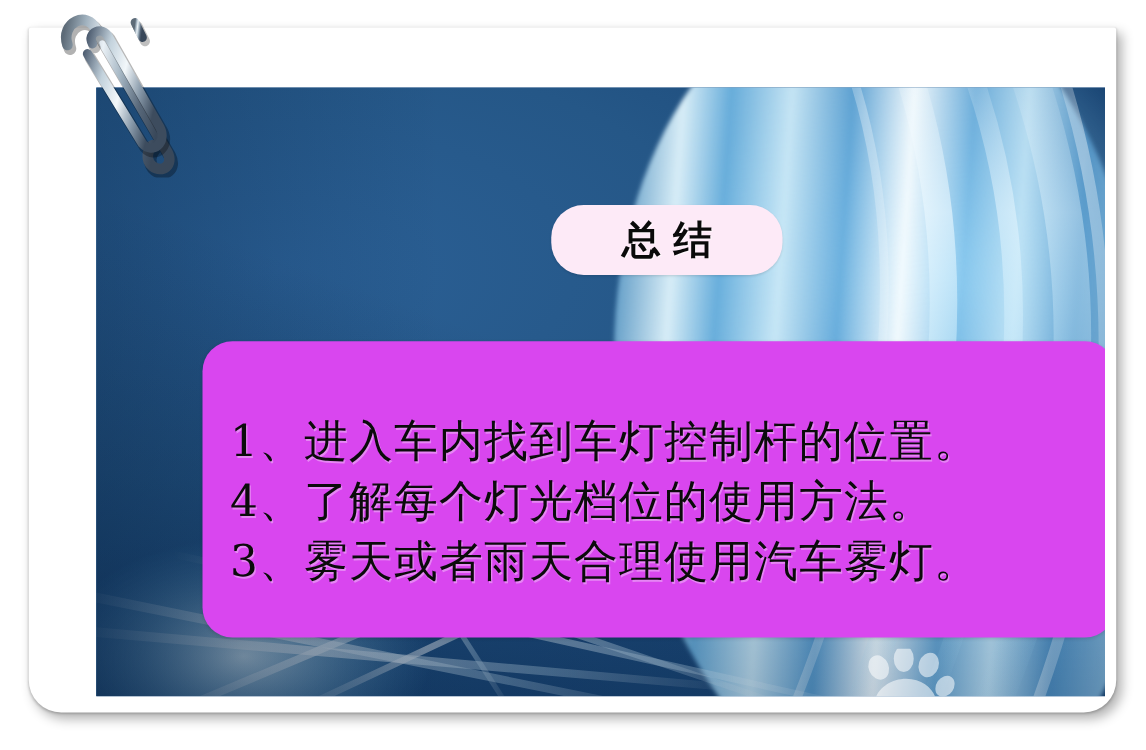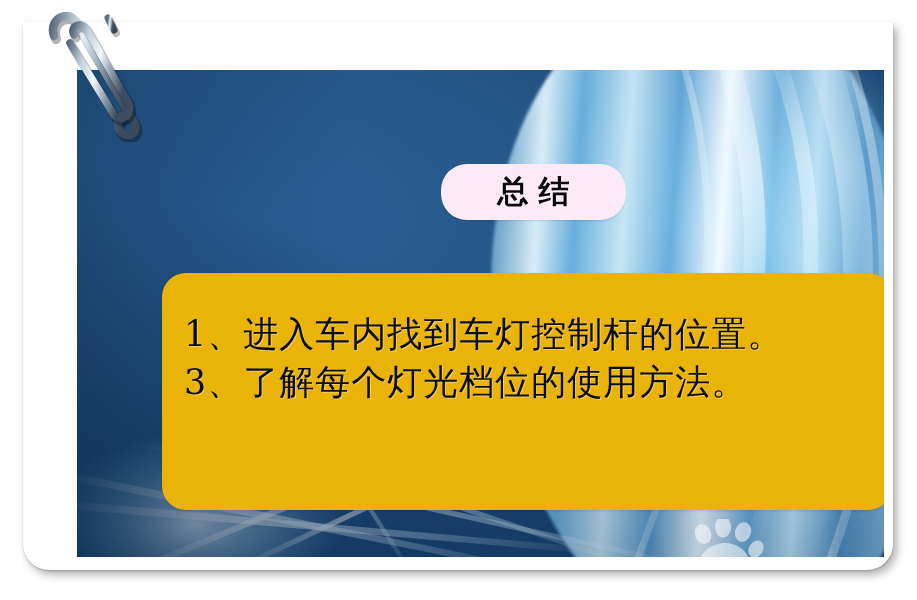--- a/index.html
+++ b/index.html
@@ -128,24 +128,24 @@
     white-space: nowrap;
   }
 
   
   .body-box {
     position: absolute;
     left: 85px;
     top: 203px;
     width: 730px;
     height: 237px;
-    background: #eab308;
+    background: #d946ef;
     border-radius: 24px;
     box-shadow: 0 1px 3px rgba(0,0,0,0.13);
-    padding: 37px 22px 0 22px;
+    padding: 57px 22px 0 22px;
   }
   .body-line {
     font-size: 35px;
     line-height: 48px;
     color: #0b0b0b;
     white-space: nowrap;
     font-family: "DejaVu Serif", "Liberation Serif", serif;
     letter-spacing: 1px;
     text-shadow: 1px 1px 0 rgba(255,255,255,0.35);
   }
@@ -247,21 +247,22 @@
       </svg>
 
       <div class="bg-vignette"></div>
 
       <div class="title-box">
         <span class="title-text">总结</span>
       </div>
 
       <div class="body-box">
         <div class="body-line">1、进入车内找到车灯控制杆的位置。</div>
-        <div class="body-line">3、了解每个灯光档位的使用方法。</div>
+        <div class="body-line">4、了解每个灯光档位的使用方法。</div>
+        <div class="body-line">3、雾天或者雨天合理使用汽车雾灯。</div>
       </div>
 
       <div class="watermark">
         <svg class="wm-paw" width="78" height="56" viewBox="0 0 78 56">
           <g fill="#ffffff" opacity="0.55">
             <ellipse cx="16" cy="15" rx="8" ry="10" transform="rotate(-22 16 15)"></ellipse>
             <ellipse cx="36" cy="8" rx="8" ry="10.5"></ellipse>
             <ellipse cx="56" cy="13" rx="8" ry="10" transform="rotate(18 56 13)"></ellipse>
             <ellipse cx="69" cy="30" rx="7" ry="9" transform="rotate(34 69 30)"></ellipse>
             <path d="M38,24 C52,24 62,34 62,43 C62,52 52,54 44,51 C40,49.5 34,49.5 30,51 C22,54 13,52 13,43 C13,34 24,24 38,24 Z"></path>

